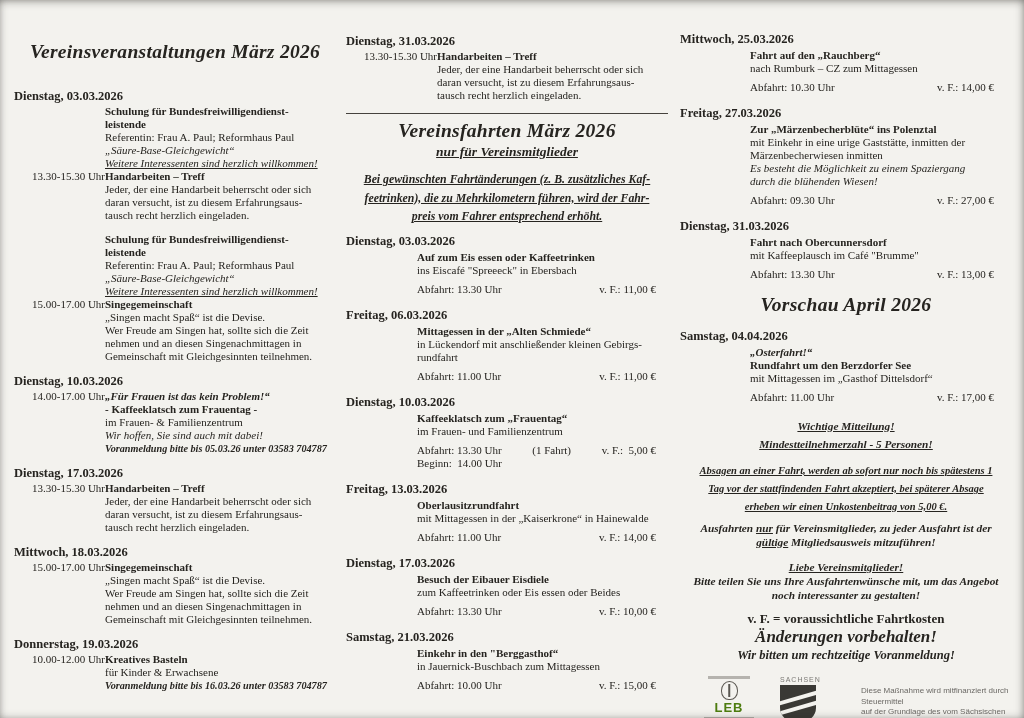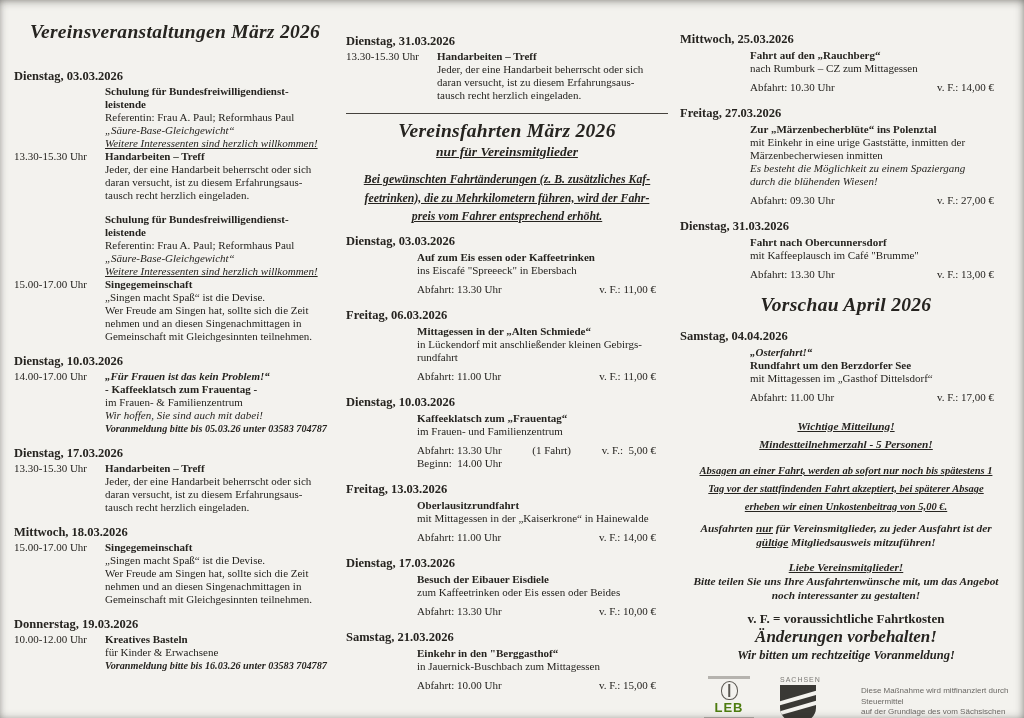--- a/index.html
+++ b/index.html
@@ -9,33 +9,33 @@
     font-family:"Liberation Serif", serif; color:#262420;
   }
   .sheet::before {
     content:""; position:absolute; inset:0; pointer-events:none; z-index:5;
     box-shadow: inset 0 5px 9px -4px rgba(60,58,54,.5),
                 inset -6px 0 9px -5px rgba(60,58,54,.38),
                 inset 6px 0 9px -6px rgba(60,58,54,.28),
                 inset 0 -5px 9px -5px rgba(60,58,54,.28);
   }
   .col { position:absolute; }
-  #c1 { left:14px;  top:20px; width:322px; }
+  #c1 { left:14px;  top:40px; width:322px; }
   #c2 { left:346px; top:34px; width:322px; }
   #c3 { left:680px; top:32px; width:332px; }
 
   .h1 { font-size:19.5px; font-weight:bold; font-style:italic; text-align:center; letter-spacing:.3px; line-height:23px; }
   #c1 .h1 { margin-bottom:26px; }
   .h1c2 { margin:5px 0 1px; }
   .vorschau { margin:7px 0 13px; }
 
   .blk { margin-bottom:11px; }
   .date { font-weight:bold; font-size:12.5px; line-height:15px; white-space:pre; margin-bottom:1px; }
   .item { display:grid; grid-template-columns:91px 1fr; }
-  .time { font-size:11px; line-height:13px; white-space:pre; }
+  .time { font-size:11px; line-height:13px; white-space:pre;text-align:right; }
   .ln { font-size:11px; line-height:13px; white-space:pre; }
   .b { font-weight:bold; } .i { font-style:italic; } .u { text-decoration:underline; }
   .bi { font-weight:bold; font-style:italic; }
   .sm { font-size:10.2px; }
 
   .divider { border:none; border-top:1.7px solid #45423d; margin:7px 0 5px; }
   .h2sub { text-align:center; font-weight:bold; font-style:italic; font-size:13.5px; line-height:17px; margin-bottom:9px;text-decoration:underline; }
   .ctr { text-align:center; }
   .nln { font-size:11.8px; line-height:15.5px; font-weight:bold; font-style:italic; text-decoration:underline; white-space:pre; }
   .notice { margin-bottom:9px; }

